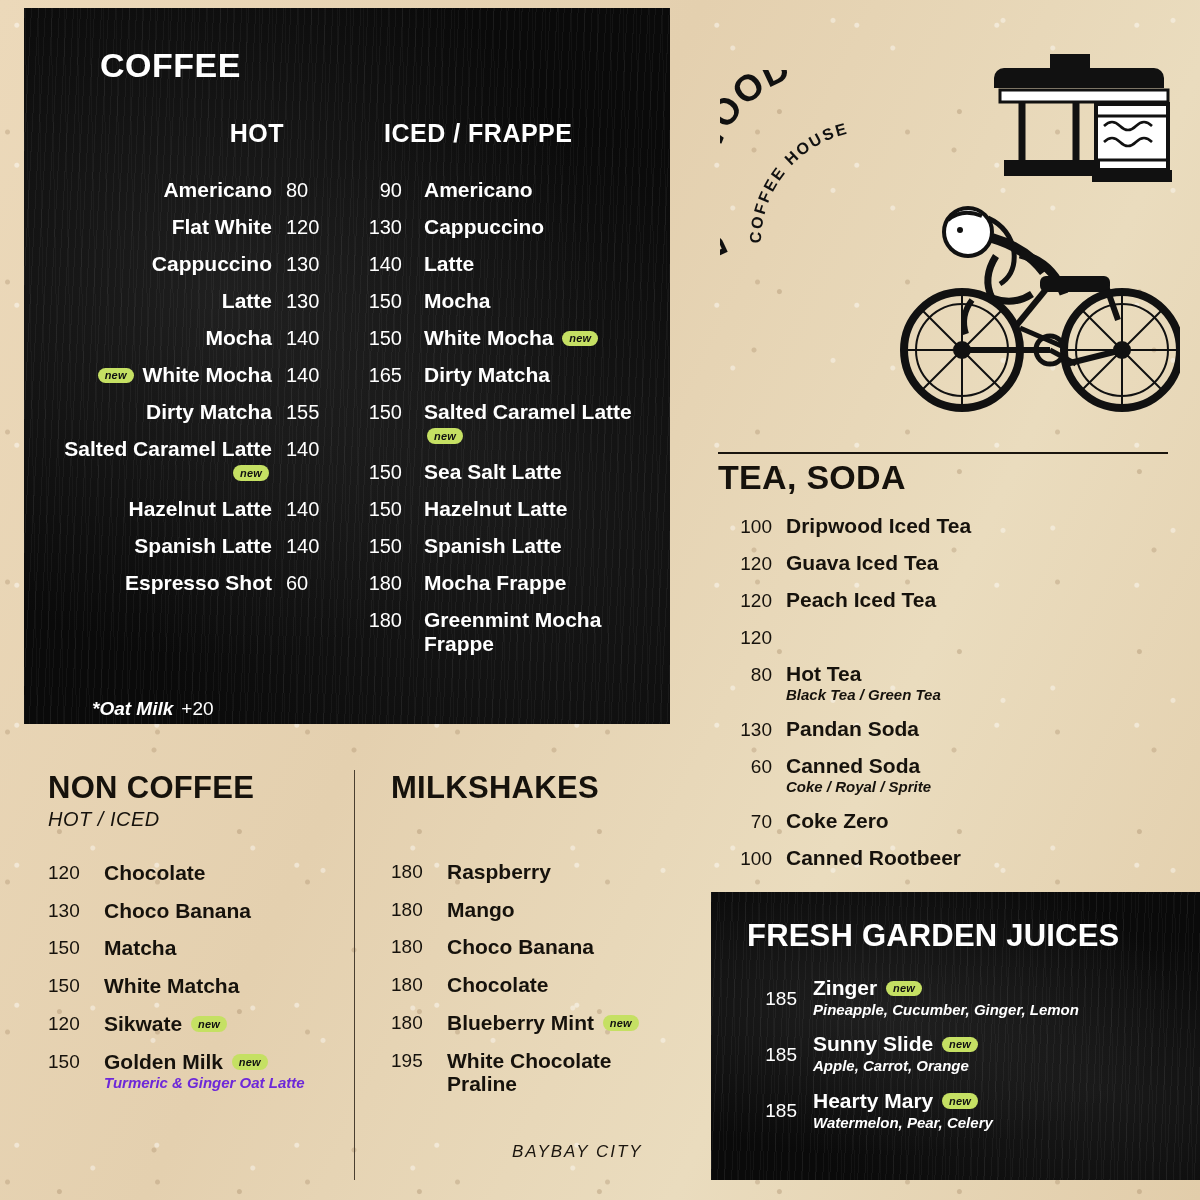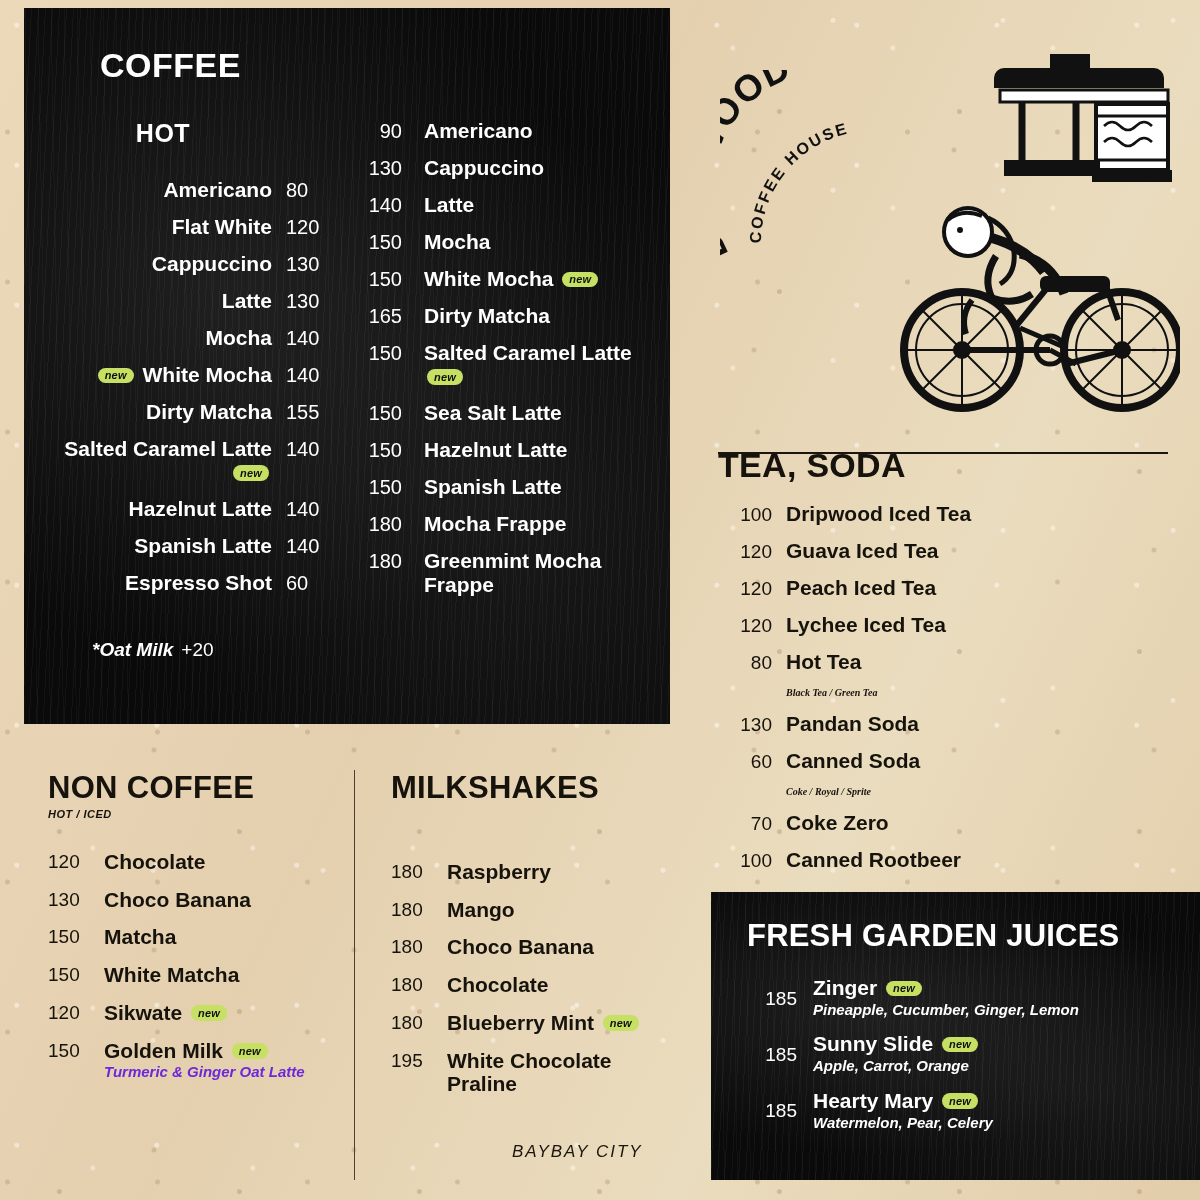--- a/index.html
+++ b/index.html
@@ -48,21 +48,21 @@
   }
   #coffee-panel .panel-title { margin-left: 58px; }
 
   .coffee-cols { display: flex; margin-top: 34px; }
   .col-hot { width: 290px; }
   .col-iced { flex: 1; padding-left: 22px; }
   .col-head {
     font-size: 25px; font-weight: 700; letter-spacing: .5px;
     margin-bottom: 30px;
   }
-  .col-hot .col-head { text-align: center; padding-right: 48px; }
+  .col-hot .col-head { text-align: right; padding-right: 48px; }
   .col-iced .col-head { text-align: left; padding-left: 30px; }
 
   
   .row-hot { display: flex; align-items: flex-start; margin-bottom: 13px; }
   .row-hot .nm {
     flex: 1; text-align: right; font-size: 21px; font-weight: 700;
     line-height: 1.12; padding-right: 14px;
   }
   .row-hot .pr {
     width: 46px; text-align: left; font-size: 20px; font-weight: 400;
@@ -97,21 +97,21 @@
   }
 
   
   #lower-left {
     position: absolute; left: 24px; top: 770px; width: 646px; height: 410px;
     display: flex; color: #16120c;
   }
   #noncoffee { width: 330px; padding-left: 24px; }
   #milkshakes { flex: 1; padding-left: 36px; border-left: 1px solid #4a3f30; }
   .lp-title { font-size: 31px; font-weight: 700; letter-spacing: .3px; }
-  .lp-sub { font-size: 11px; font-style: italic; font-weight: 700; margin-top: 2px; letter-spacing: .5px; }
+  .lp-sub { font-size: 20px; font-style: italic; font-weight: 400; margin-top: 2px; letter-spacing: .5px; }
   .lp-list { margin-top: 30px; }
   #milkshakes .lp-list { margin-top: 54px; }
   .lrow { display: flex; align-items: flex-start; margin-bottom: 14px; }
   .lrow .pr { width: 56px; text-align: left; font-size: 19px; font-weight: 400; padding-top: 1px; }
   .lrow .nm { flex: 1; font-size: 21px; font-weight: 700; line-height: 1.13; }
   .lrow .desc { font-size: 15px; font-style: italic; font-weight: 700; color: #6d28d9; line-height: 1.25; margin-top: 1px; }
 
   .baybay {
     position: absolute; left: 512px; top: 1142px;
     font-size: 17px; font-style: italic; letter-spacing: 2px; color: #1a150e;
@@ -122,28 +122,28 @@
     position: absolute; left: 700px; top: 20px; width: 480px; height: 420px;
   }
   #arc-logo { position: absolute; left: 20px; top: 50px; width: 220px; height: 220px; }
   #bike-art { position: absolute; left: 200px; top: 12px; width: 280px; height: 400px; }
   .hrule {
     position: absolute; left: 718px; top: 452px; width: 450px; height: 2px; background: #1a150e;
   }
 
   
   #tea-panel {
-    position: absolute; left: 718px; top: 448px; width: 470px; color: #16120c;
+    position: absolute; left: 718px; top: 460px; width: 470px; color: #16120c;
   }
   #tea-panel .lp-title { font-size: 34px; line-height: 1.0; }
   .tea-list { margin-top: 20px; }
   .trow { display: flex; align-items: flex-start; margin-bottom: 13px; }
   .trow .pr { width: 68px; text-align: right; font-size: 19px; font-weight: 400; padding-right: 14px; padding-top: 2px; }
   .trow .nm { flex: 1; font-size: 21px; font-weight: 700; line-height: 1.1; }
-  .trow .desc { font-size: 10px; font-style: italic; font-weight: 700; line-height: 1.2; margin-top: 14px; font-family: Liberation Serif, serif; }
+  .trow .desc { font-size: 15px; font-style: italic; font-weight: 700; line-height: 1.2; margin-top: 1px; }
 
   
   #juice-panel {
     position: absolute; left: 678px; top: 892px; width: 522px; height: 288px;
     padding: 26px 20px 0 36px;
     margin-left: 33px;
   }
   #juice-panel .panel-title { font-size: 31px; letter-spacing: .2px; }
   .juice-list { margin-top: 22px; }
   .jrow { display: flex; align-items: center; margin-bottom: 13px; }
@@ -203,20 +203,21 @@
             <div class="nm">Spanish Latte</div>
             <div class="pr">140</div>
           </div>
           <div class="row-hot">
             <div class="nm">Espresso Shot</div>
             <div class="pr">60</div>
           </div>
         </div>
     </div>
     <div class="col-iced">
+      <div class="col-head">ICED / FRAPPE</div>
       <div id="iced-rows">
           <div class="row-iced">
             <div class="pr">90</div>
             <div class="nm">Americano</div>
           </div>
           <div class="row-iced">
             <div class="pr">130</div>
             <div class="nm">Cappuccino</div>
           </div>
           <div class="row-iced">
@@ -417,21 +418,20 @@
       <div class="trow">
         <div class="pr">120</div>
         <div class="nm">Guava Iced Tea</div>
       </div>
       <div class="trow">
         <div class="pr">120</div>
         <div class="nm">Peach Iced Tea</div>
       </div>
       <div class="trow">
         <div class="pr">120</div>
-        <div class="nm">Lychee Iced Tea</div>
       </div>
       <div class="trow">
         <div class="pr">80</div>
         <div class="nm">Hot Tea<div class="desc">Black Tea / Green Tea</div></div>
       </div>
       <div class="trow">
         <div class="pr">130</div>
         <div class="nm">Pandan Soda</div>
       </div>
       <div class="trow">

